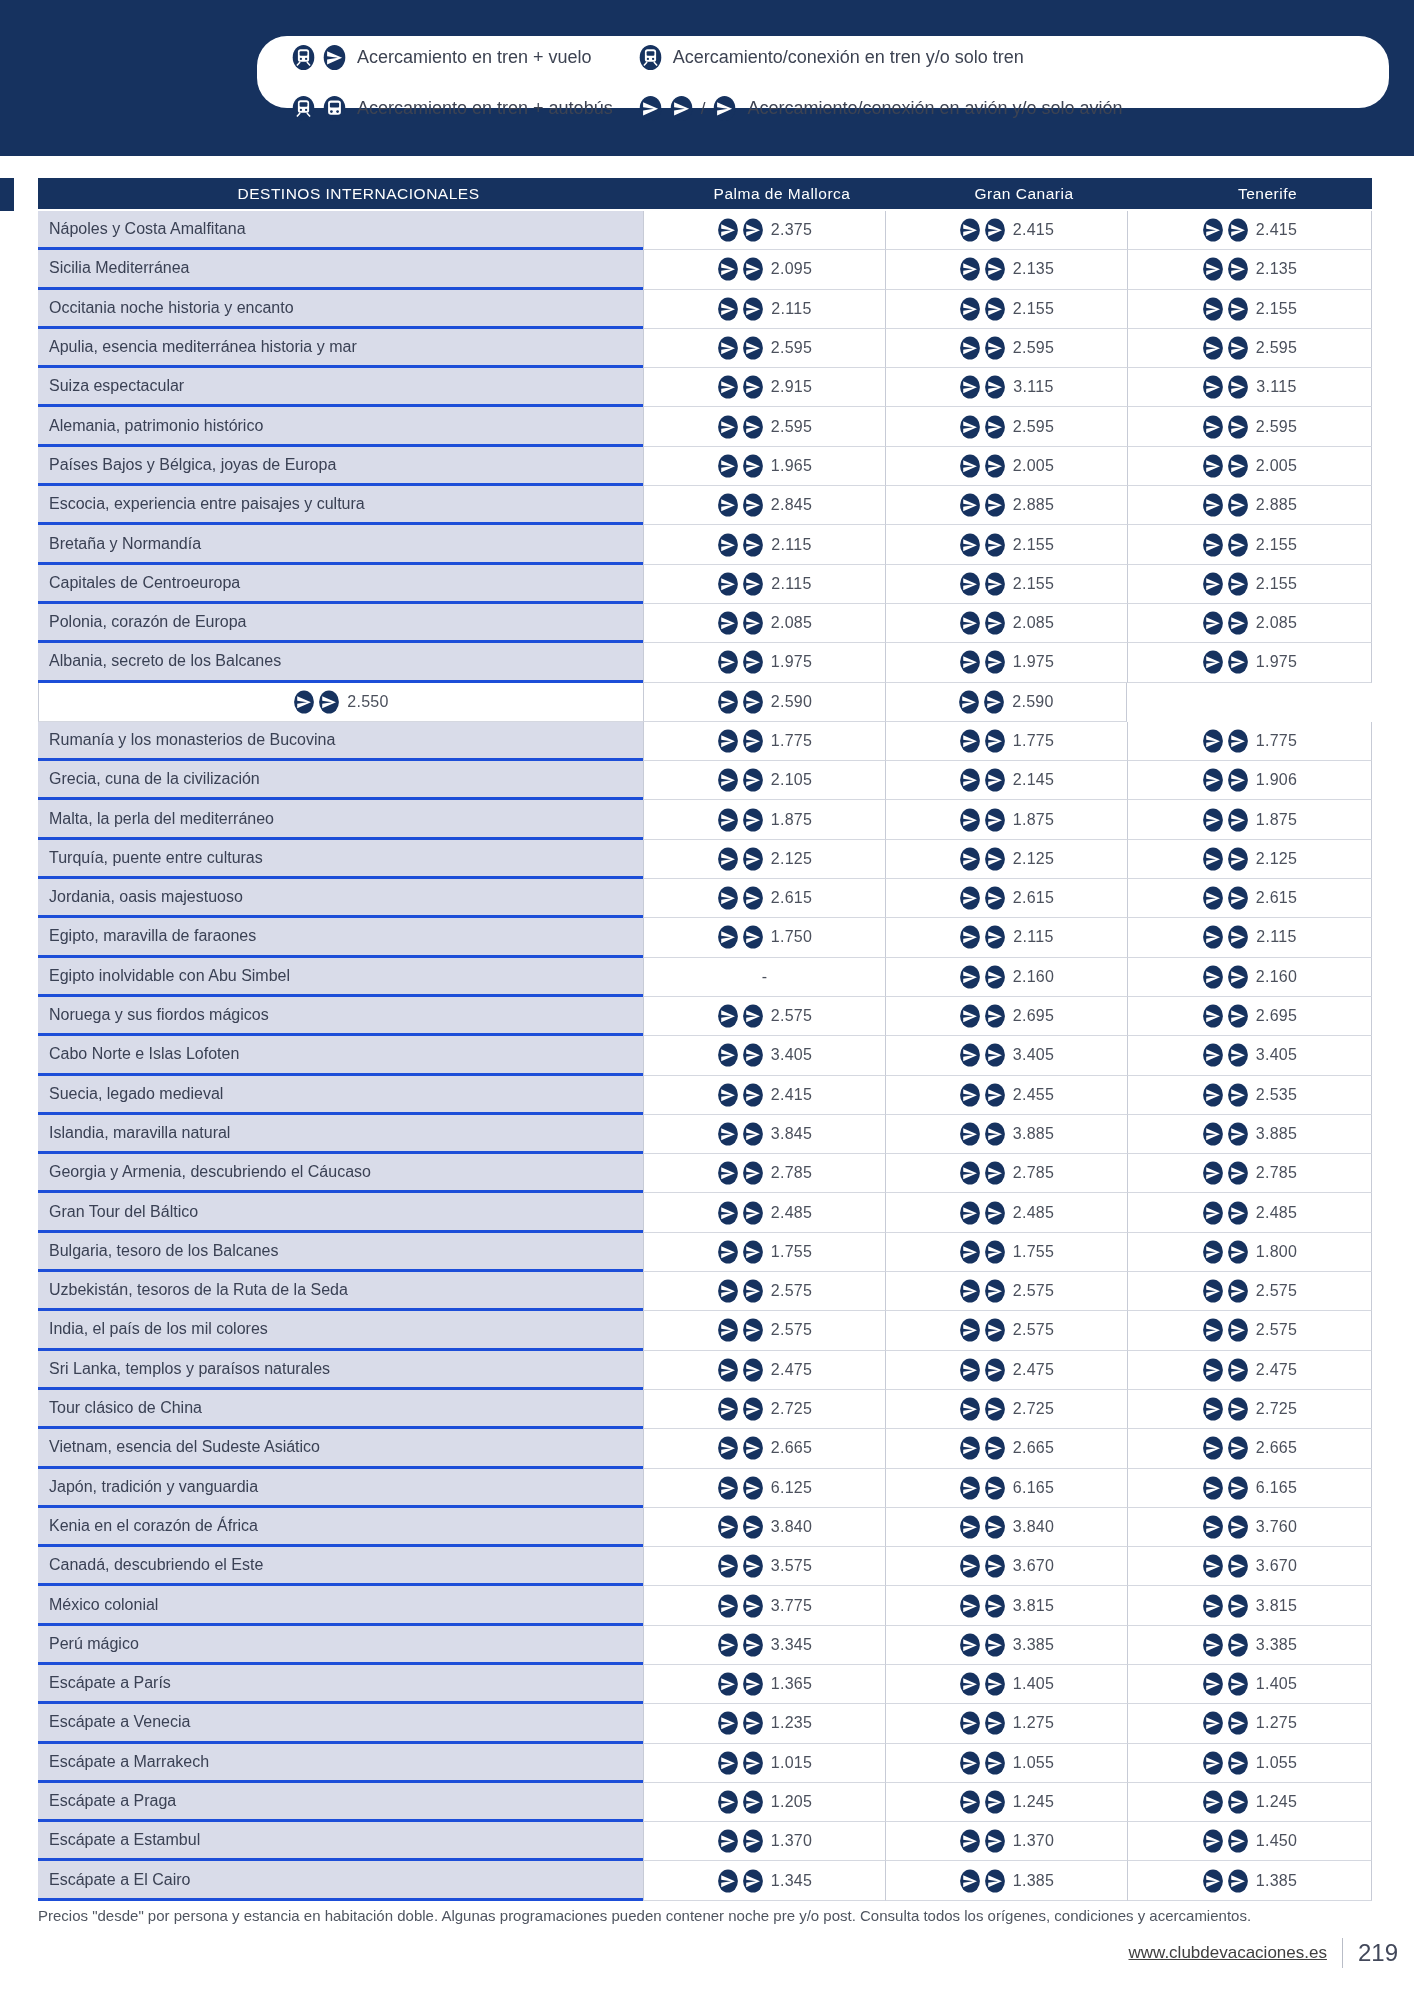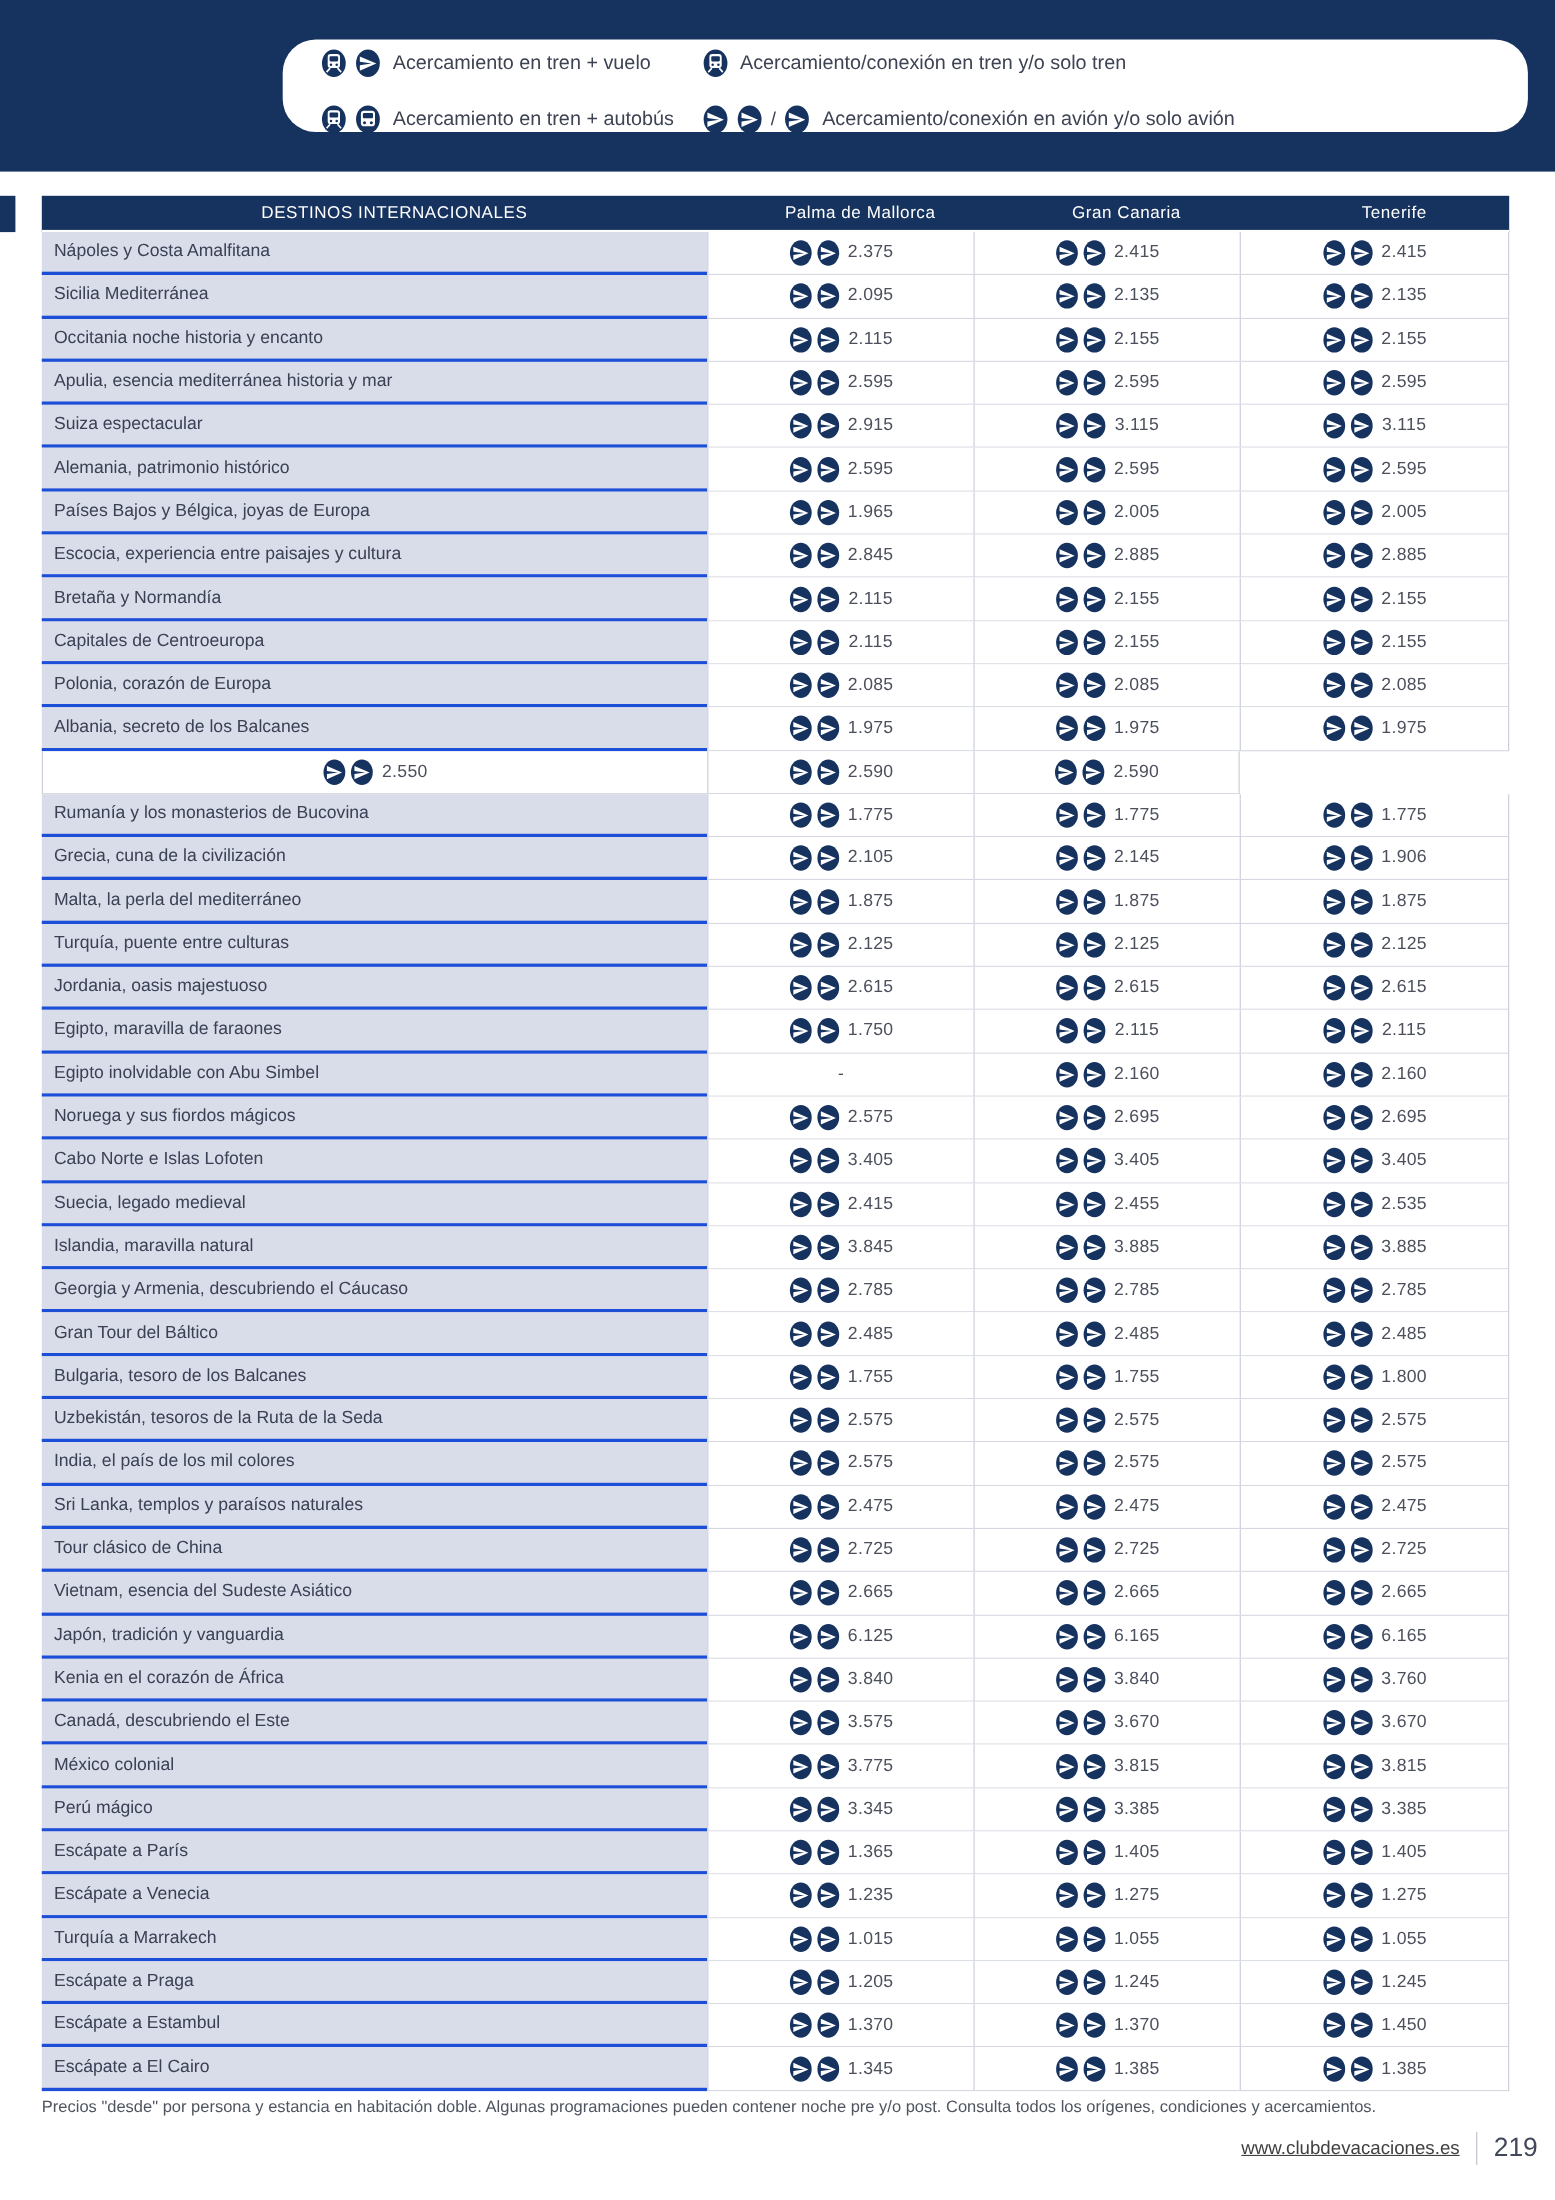--- a/index.html
+++ b/index.html
@@ -13,21 +13,21 @@
   }
   *{box-sizing:border-box;}
   html,body{margin:0;padding:0;}
   body{
     width:1414px;height:2000px;position:relative;background:#ffffff;
     font-family:"Liberation Sans", sans-serif;overflow:hidden;
   }
   
   .top-band{position:absolute;top:0;left:0;width:1414px;height:156px;background:var(--navy);}
   .legend-box{
-    position:absolute;left:257px;right:25px;top:36px;height:84px;background:#ffffff;
+    position:absolute;left:257px;right:25px;top:36px;height:72px;background:#ffffff;
     border-radius:30px;display:grid;grid-template-columns:auto auto;grid-template-rows:1fr 1fr;
     grid-auto-flow:column;align-items:center;justify-content:start;
     padding:8px 28px 8px 33px;column-gap:105px;row-gap:2px;gap:24px;
   }
   .legend-item{display:flex;align-items:center;gap:9px;color:#3d4352;font-size:18px;white-space:nowrap;}
   .legend-icons{display:flex;align-items:center;gap:4px;}
   .legend-icons .icon svg{width:27px;height:27px;display:block;}
   .slash{font-size:17px;color:#3d4352;margin:0 2px;}
   
   .edge-strip{position:absolute;left:0;top:178px;width:14px;height:33px;background:var(--navy);}
@@ -2011,21 +2011,21 @@
           <span class="icon">
             <svg viewBox="0 0 24 27">
               <ellipse cx="12" cy="13.5" rx="10.8" ry="12.6" fill="#16325f"></ellipse>
               <path fill="#fff" d="M4.6 20.4 19.6 13.8 4.6 7.3 4.6 12.2 15.3 13.8 4.6 15.4Z"></path>
             </svg>
           </span>
           <span class="price-text">1.275</span>
         </div>
       </div>
       <div class="trow">
-        <div class="cell-dest">Turquía a Marrakech</div>
+        <div class="cell-dest">Escápate a Marrakech</div>
         <div class="cell-price">
           <span class="icon">
             <svg viewBox="0 0 24 27">
               <ellipse cx="12" cy="13.5" rx="10.8" ry="12.6" fill="#16325f"></ellipse>
               <path fill="#fff" d="M4.6 20.4 19.6 13.8 4.6 7.3 4.6 12.2 15.3 13.8 4.6 15.4Z"></path>
             </svg>
           </span>
           <span class="icon">
             <svg viewBox="0 0 24 27">
               <ellipse cx="12" cy="13.5" rx="10.8" ry="12.6" fill="#16325f"></ellipse>

